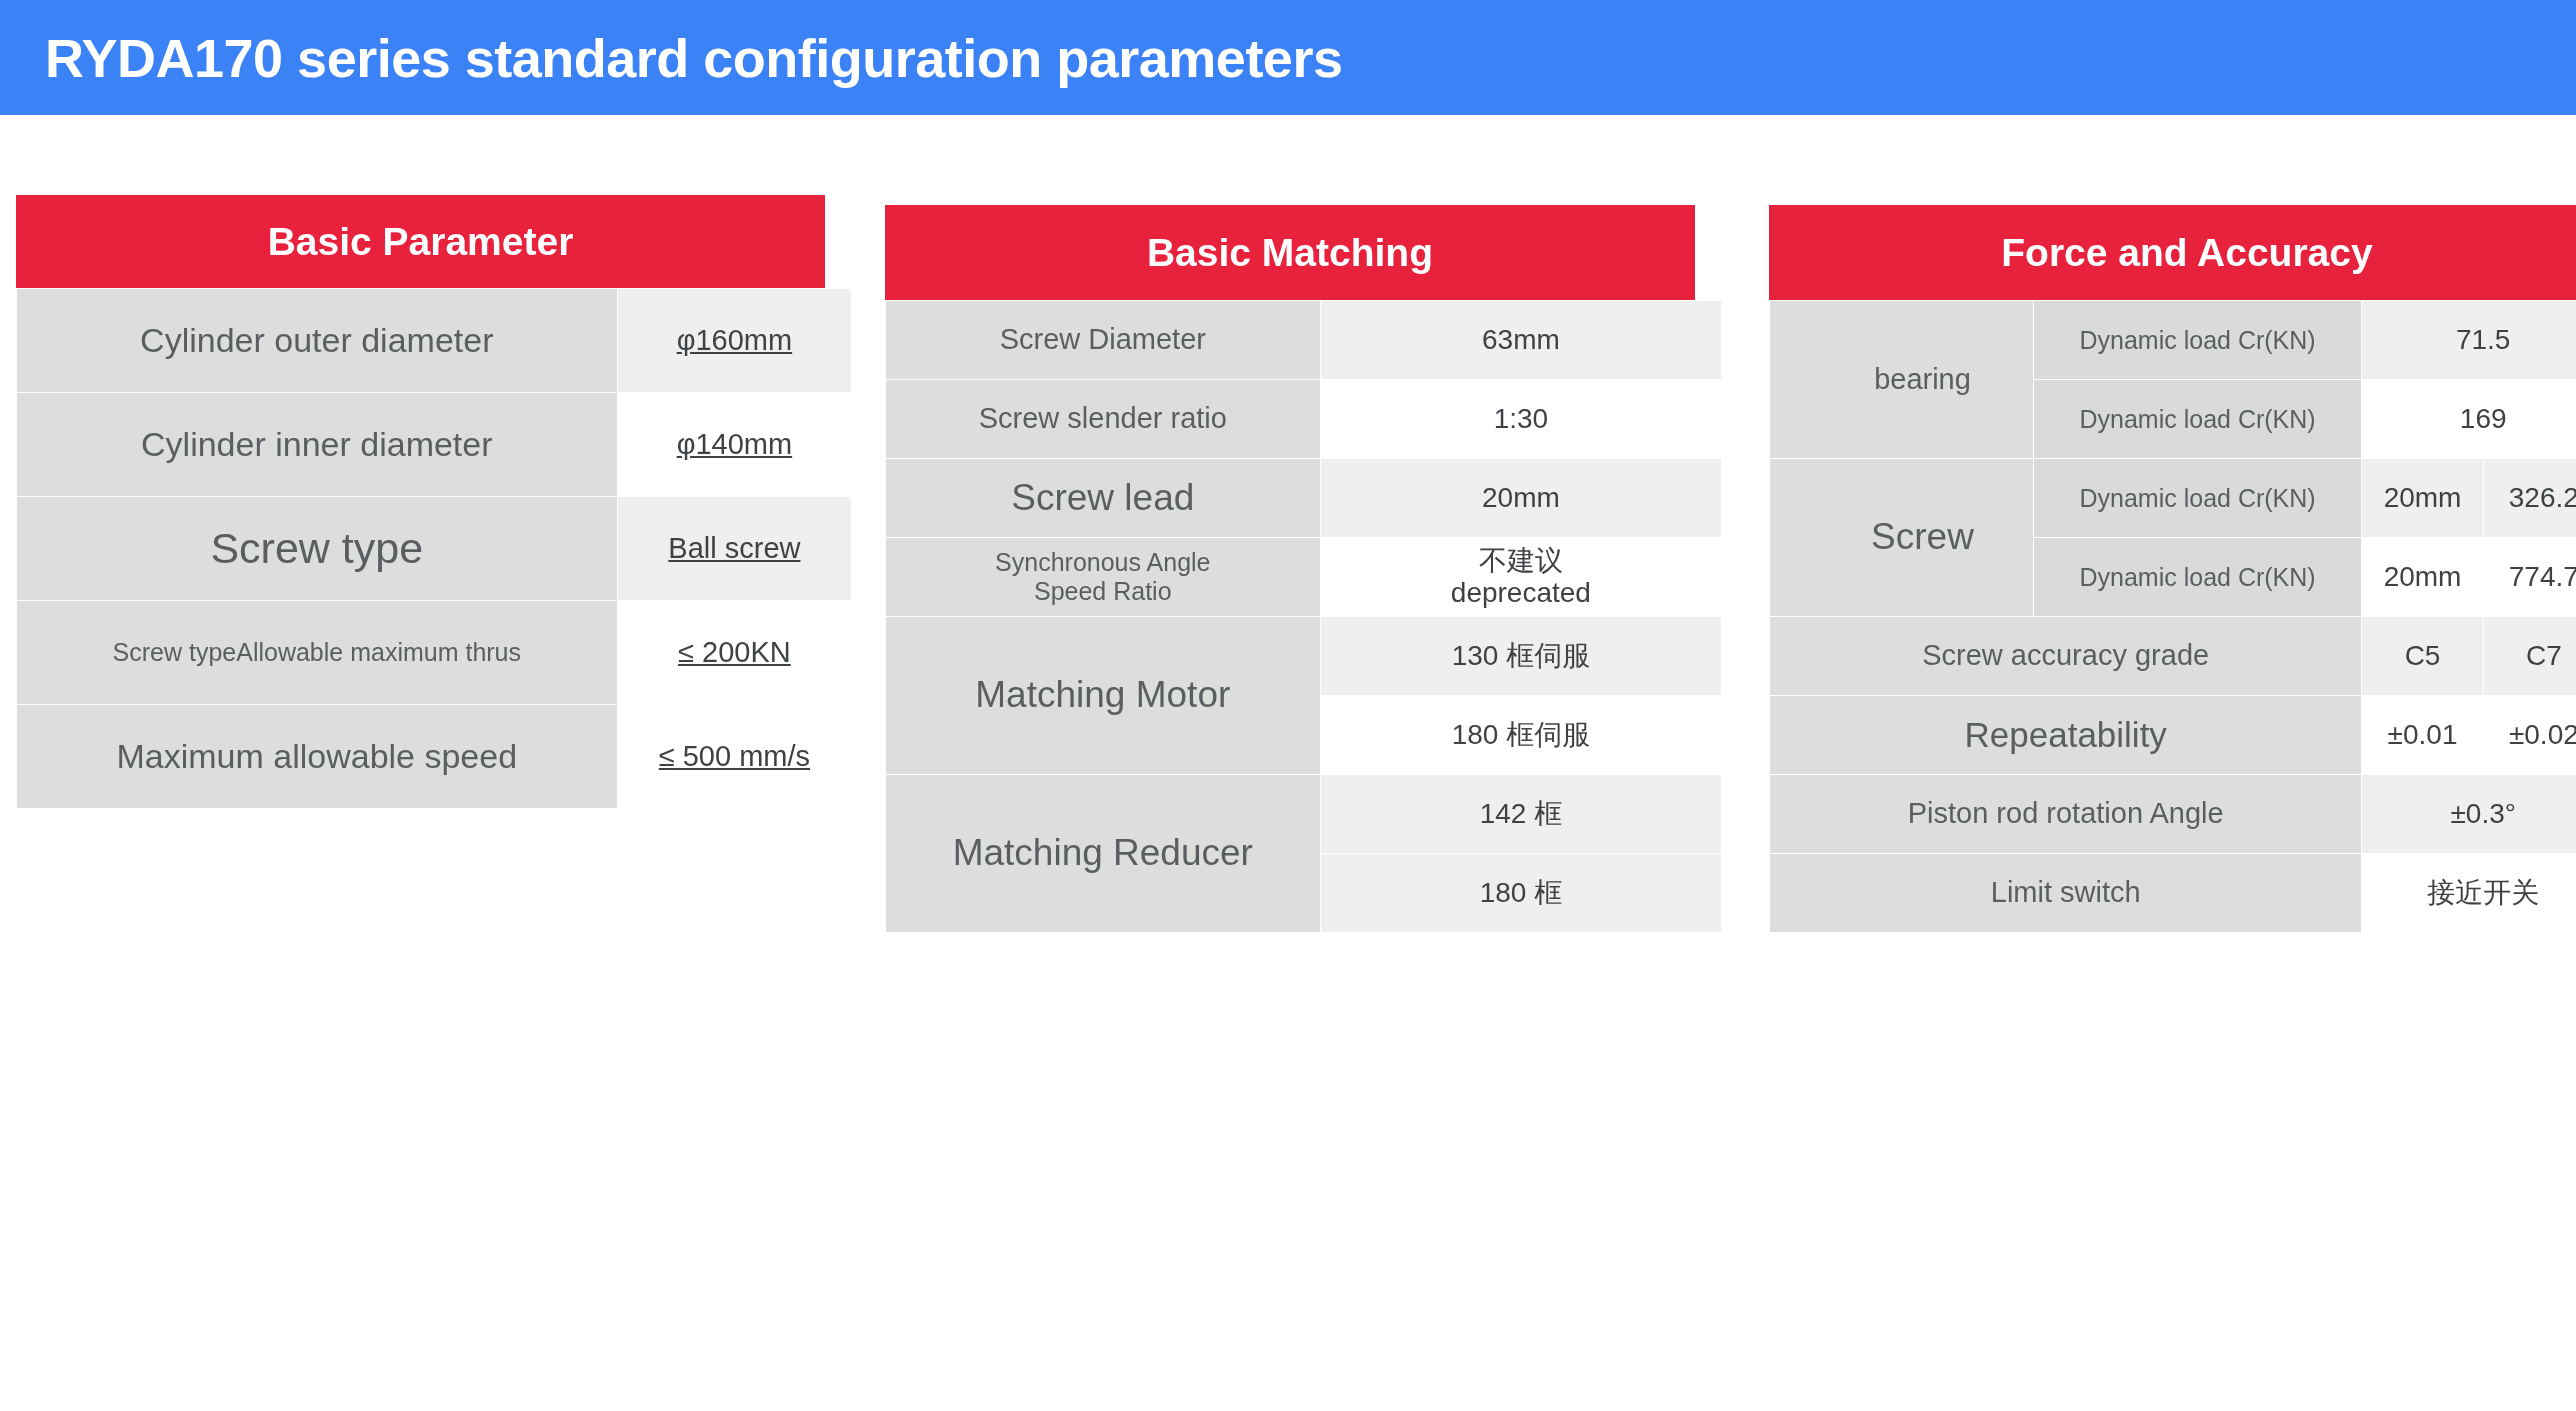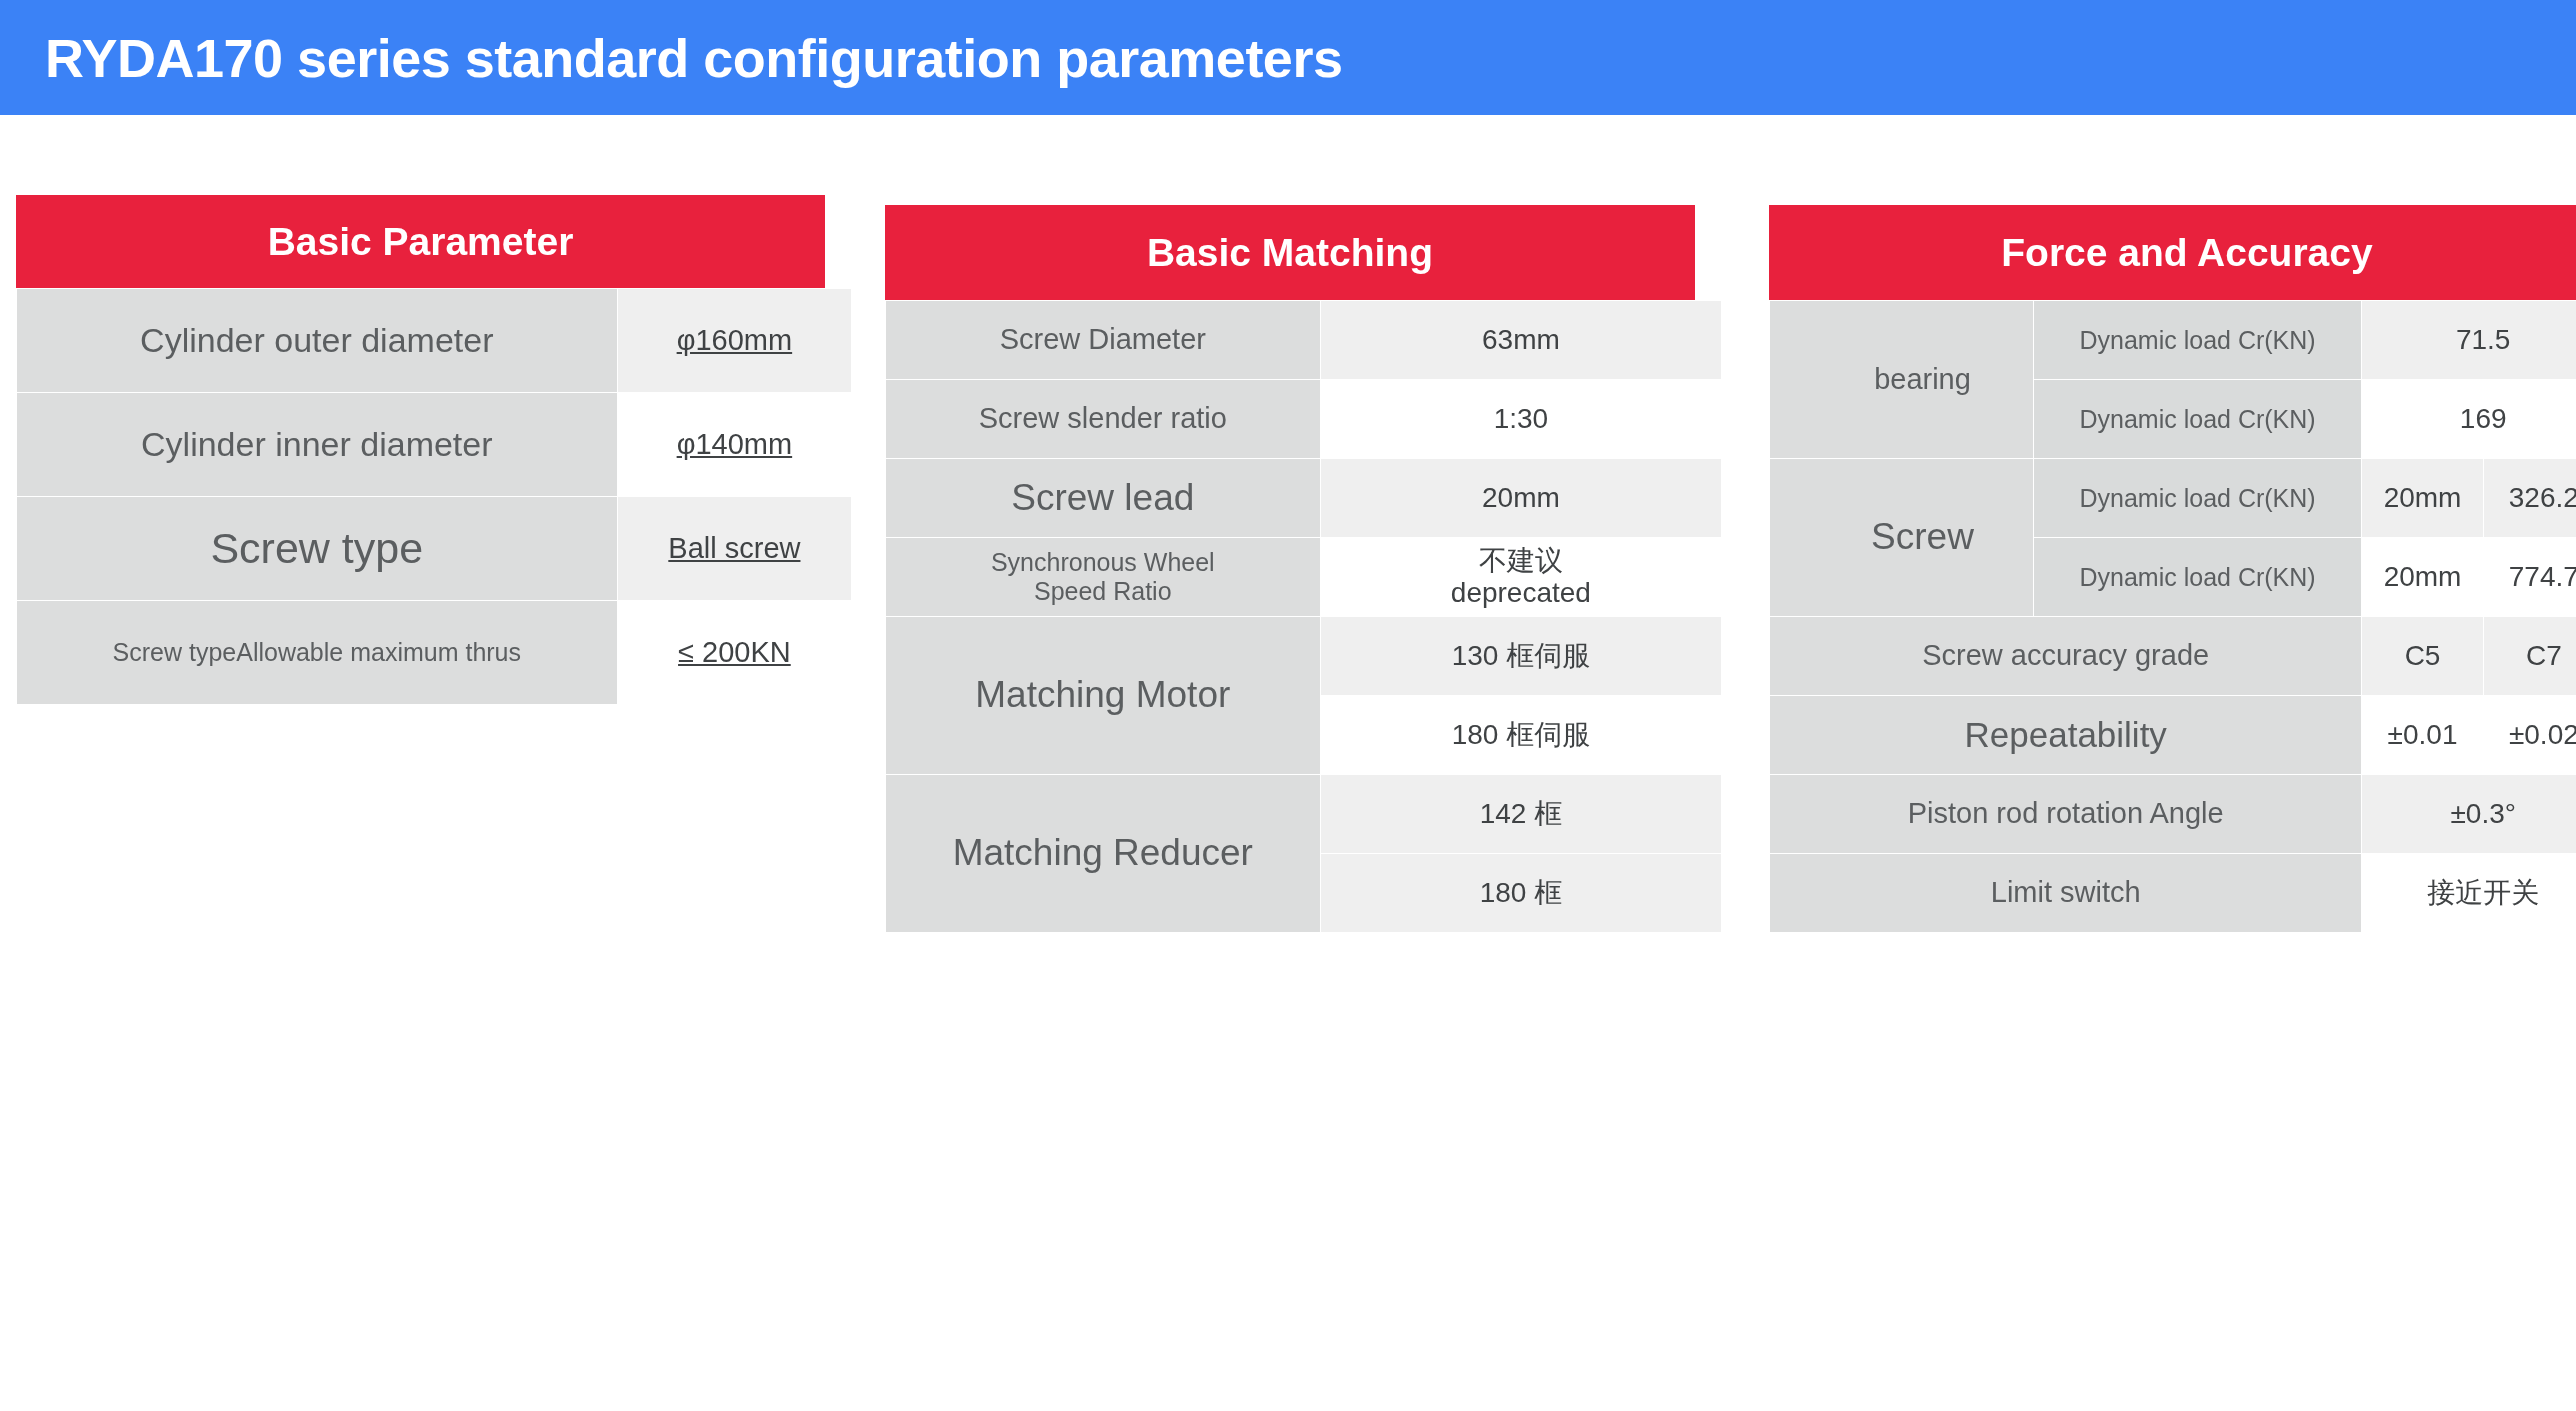--- a/index.html
+++ b/index.html
@@ -146,20 +146,24 @@
         <td class="val bg-white">φ140mm</td>
       </tr>
       <tr>
         <td class="lbl lbl-huge bg-label">Screw type</td>
         <td class="val bg-alt">Ball screw</td>
       </tr>
       <tr>
         <td class="lbl lbl-sm bg-label">Screw typeAllowable maximum thrus</td>
         <td class="val bg-white">≤ 200KN</td>
       </tr>
+      <tr>
+        <td class="lbl bg-label">Maximum allowable speed</td>
+        <td class="val bg-white">≤ 500 mm/s</td>
+      </tr>
     </tbody>
       </table>
   </div>
 
   <div class="panel panel-2">
     <div class="panel-head">Basic Matching</div>
     <table class="ptable">
       <tbody>
           <tr>
         <td class="lbl bg-label">Screw Diameter</td>
@@ -167,21 +171,21 @@
       </tr>
       <tr>
         <td class="lbl bg-label">Screw slender ratio</td>
         <td class="val bg-white">1:30</td>
       </tr>
       <tr>
         <td class="lbl lbl-big bg-label">Screw lead</td>
         <td class="val bg-alt">20mm</td>
       </tr>
       <tr>
-        <td class="lbl lbl-sm bg-label two-line">Synchronous Wheel
+        <td class="lbl lbl-sm bg-label two-line">Synchronous Angle
 Speed Ratio</td>
         <td class="val bg-white two-line">不建议
 deprecated</td>
       </tr>
       <tr>
         <td class="lbl lbl-big bg-label" rowspan="2">Matching Motor</td>
         <td class="val bg-alt">130 框伺服</td>
       </tr>
       <tr>
         <td class="val bg-white">180 框伺服</td>

